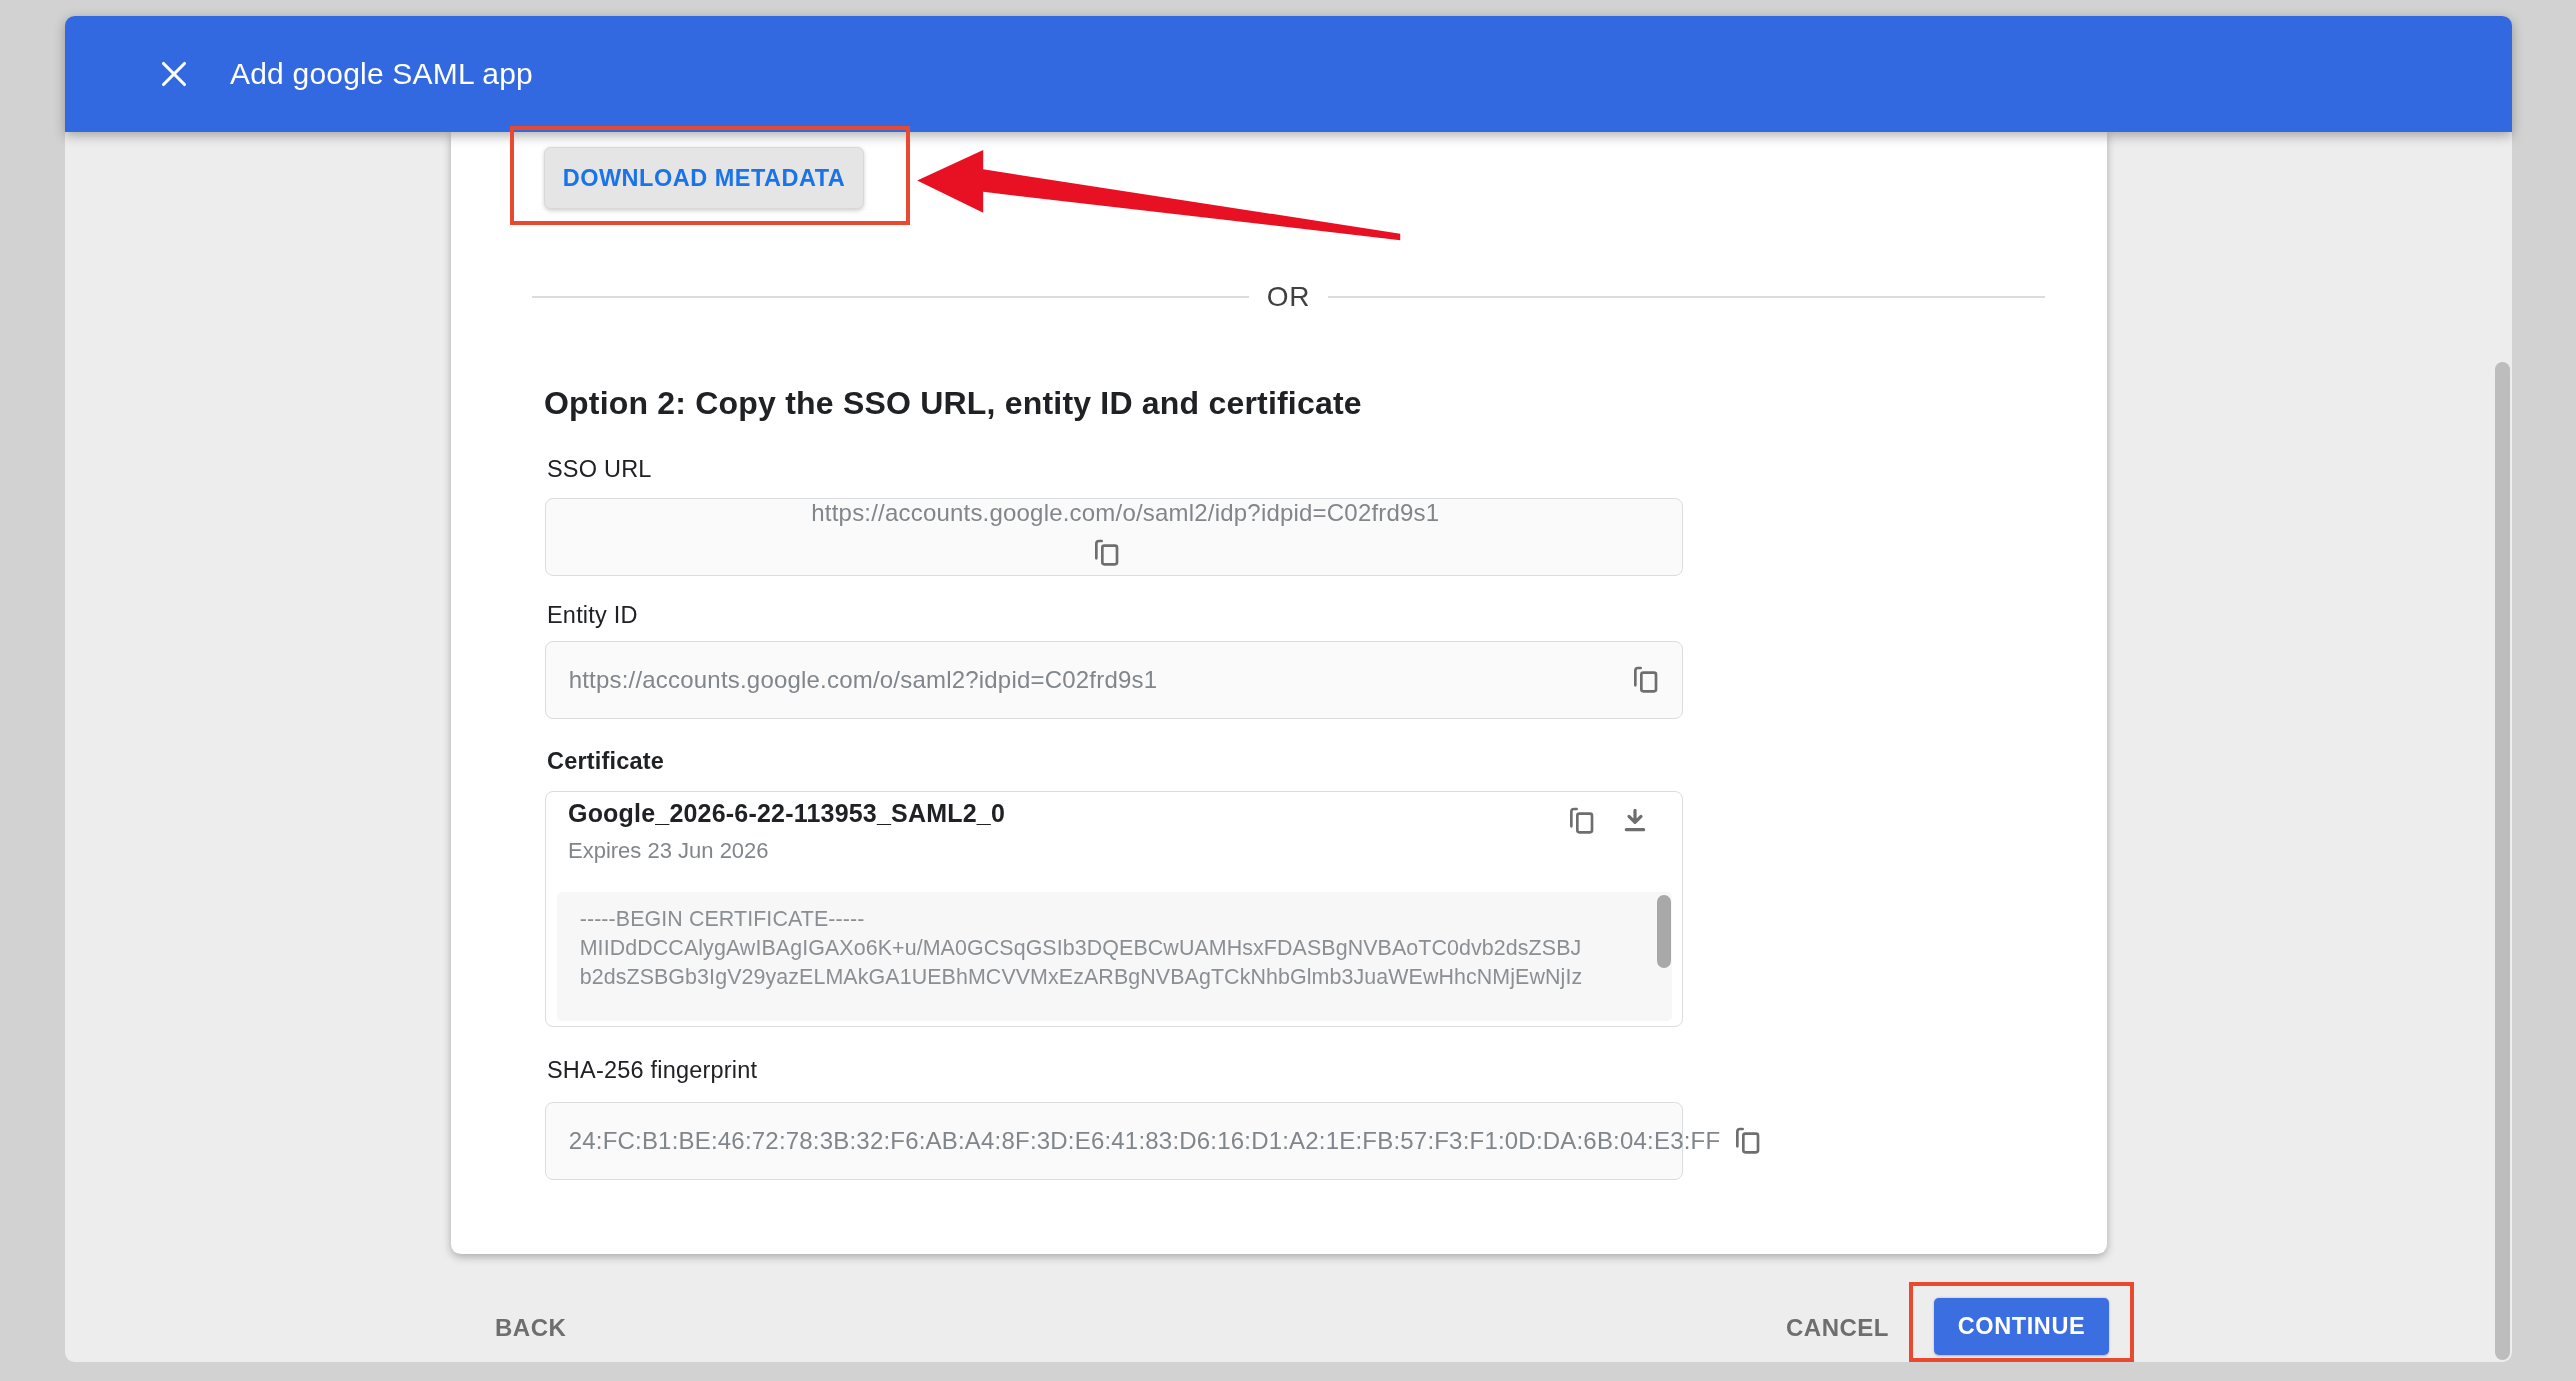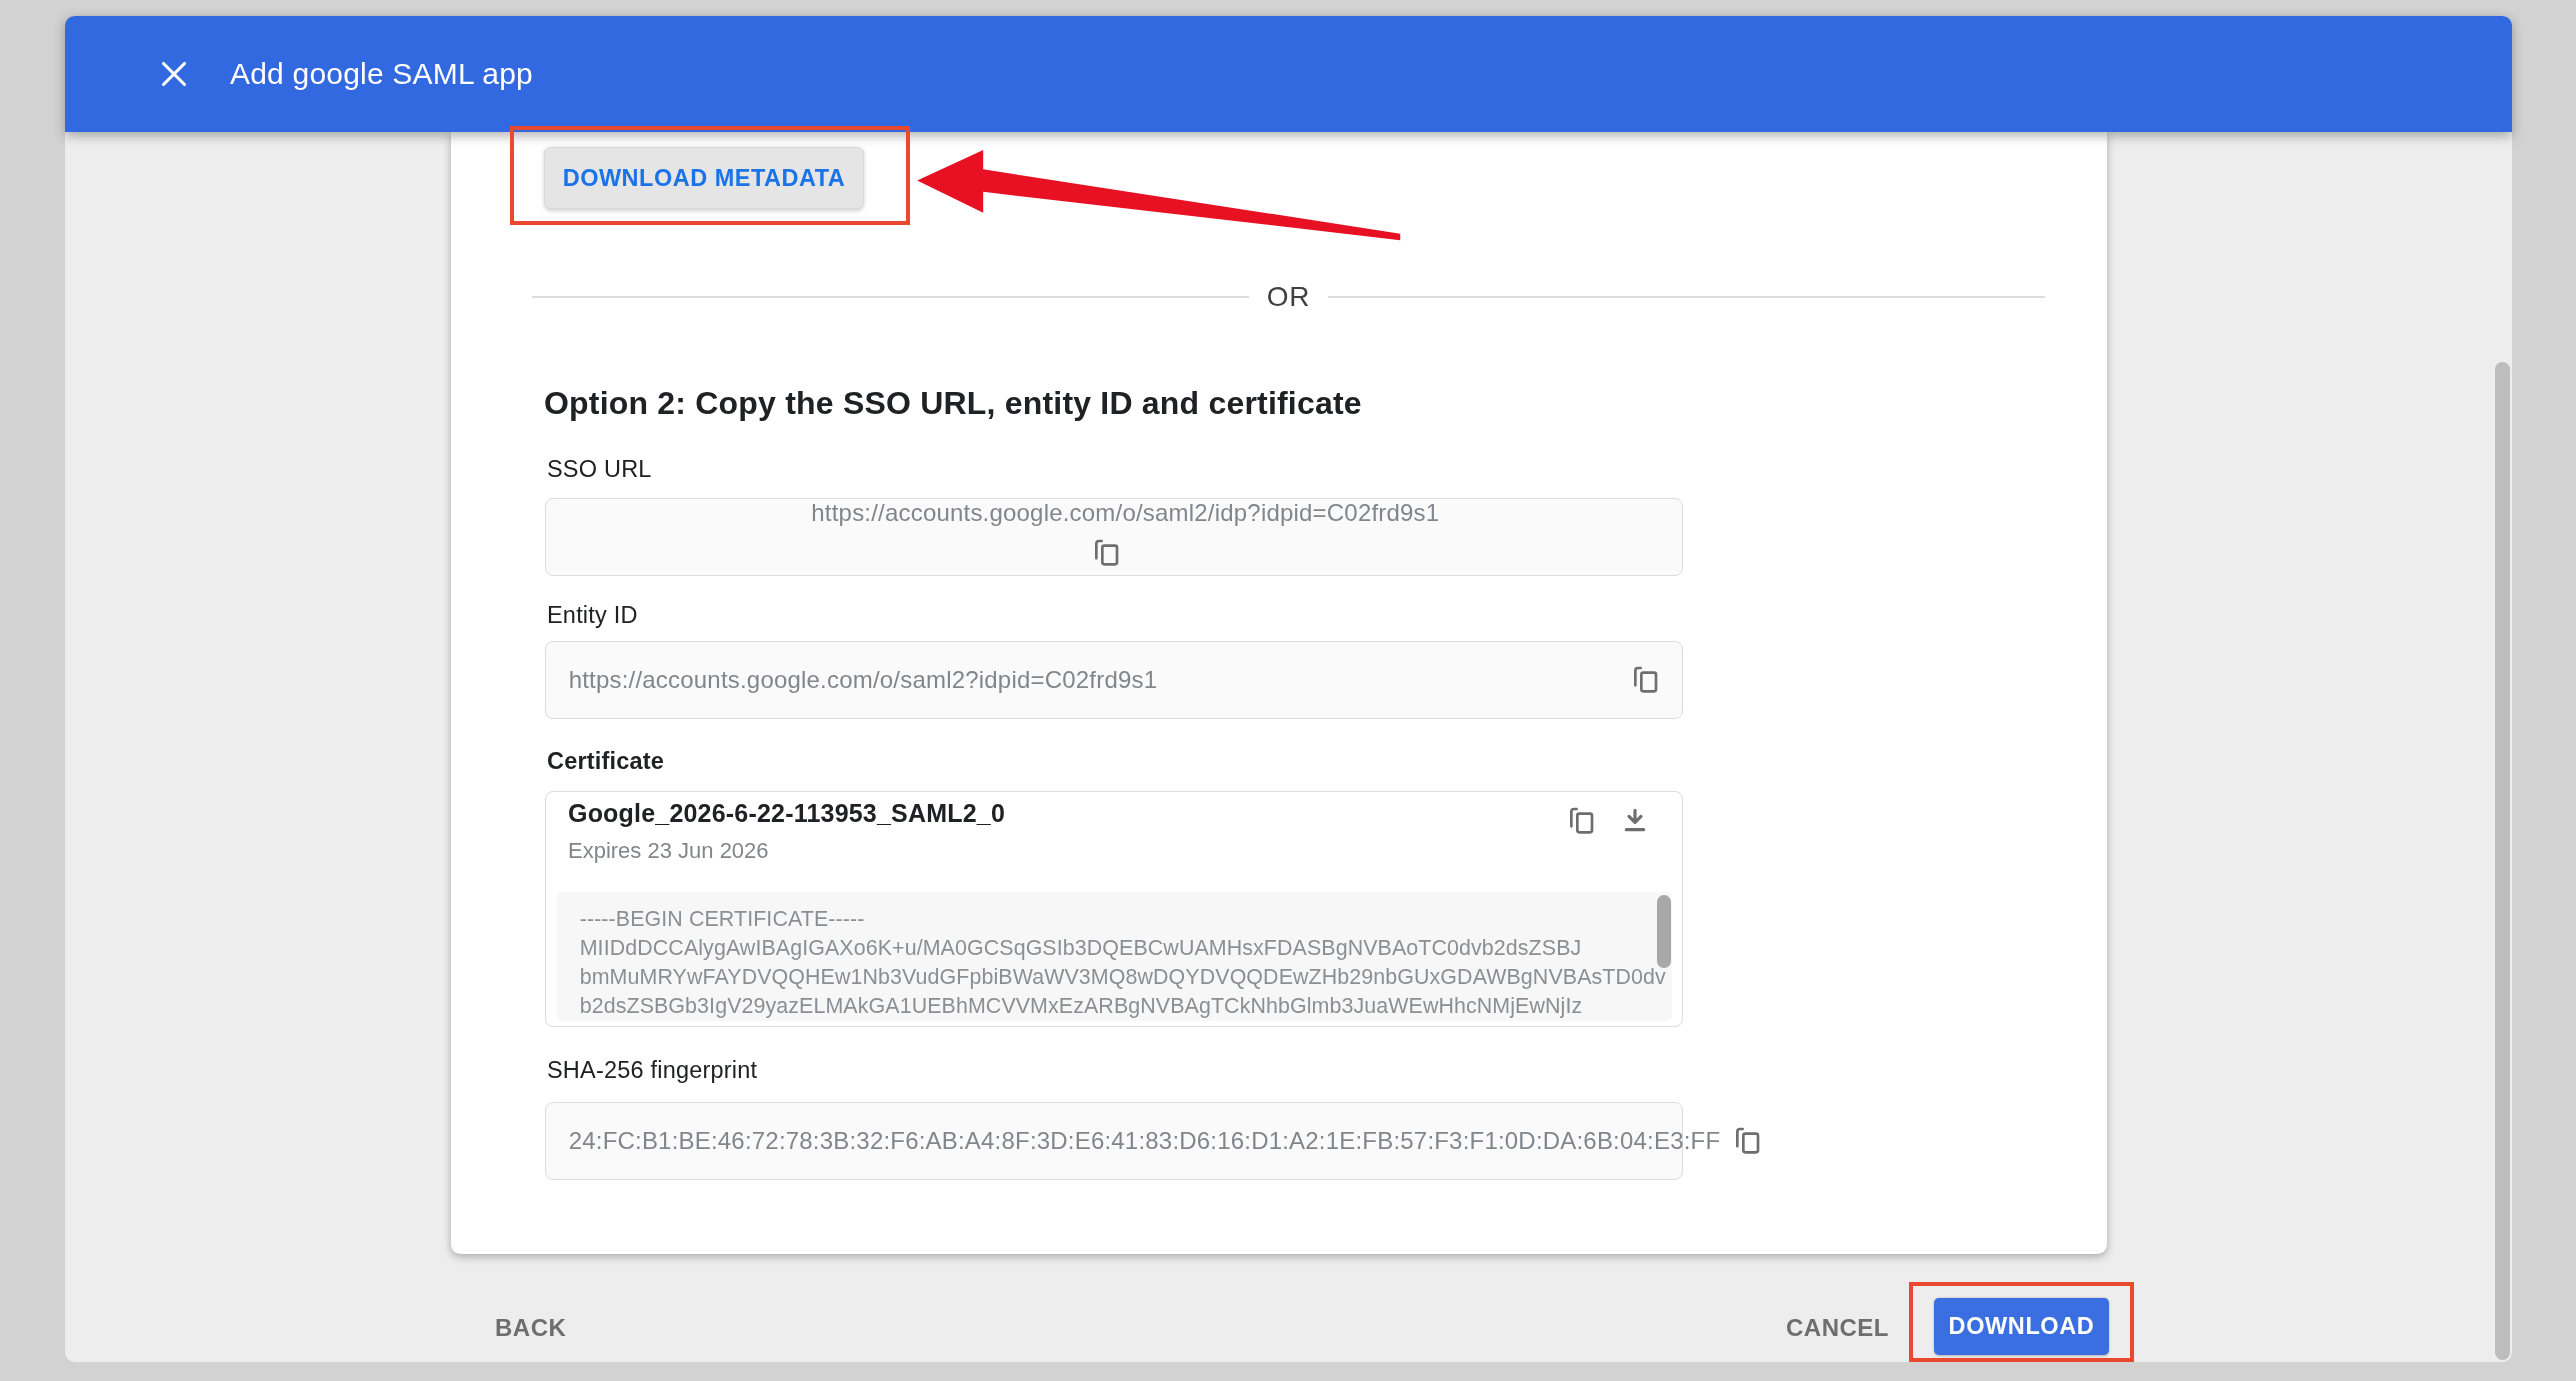--- a/index.html
+++ b/index.html
@@ -219,37 +219,36 @@
         <path d="M12 4 V13 M12 13 L7.5 8.5 M12 13 L16.5 8.5" stroke="#6e6e6e" stroke-width="2.4" fill="none" stroke-linecap="round" stroke-linejoin="round"></path>
         <path d="M5.5 18.5 H18.5" stroke="#6e6e6e" stroke-width="2.4" stroke-linecap="round"></path>
       </svg>
     </span>
   </button>
 </div>
 
 <div class="abs cert-pem">
   <div class="pem-line">-----BEGIN CERTIFICATE-----</div>
   <div class="pem-line">MIIDdDCCAlygAwIBAgIGAXo6K+u/MA0GCSqGSIb3DQEBCwUAMHsxFDASBgNVBAoTC0dvb2dsZSBJ</div>
-  <div class="pem-line">bmMuMRYwFAYDVQQHEw1Nb3VudGFpbiBWaWV3MQ8wDQYDVQQDEwZHb29nbGUxGDAWBgNVBAsTD0dv</div>
   <div class="pem-line">b2dsZSBGb3IgV29yazELMAkGA1UEBhMCVVMxEzARBgNVBAgTCkNhbGlmb3JuaWEwHhcNMjEwNjIz</div>
 </div>
 <div class="abs cert-scroll-thumb"></div>
 
 <div class="abs field-label" style="left:547px; top:1057px;">SHA-256 fingerprint</div>
 <div class="abs field" style="top:1102px;gap:12px;">
   <div class="field-value">24:FC:B1:BE:46:72:78:3B:32:F6:AB:A4:8F:3D:E6:41:83:D6:16:D1:A2:1E:FB:57:F3:F1:0D:DA:6B:04:E3:FF</div>
   <button class="icon-btn">
     <span style="display:flex;">
       <svg width="32" height="32" viewBox="0 0 24 24">
         <path d="M8 3 H6 C4.9 3 4 3.9 4 5 V16" stroke="#6e6e6e" stroke-width="2" fill="none" stroke-linecap="round"></path>
         <rect x="8.5" y="6.5" width="11" height="14" rx="1.5" stroke="#6e6e6e" stroke-width="2" fill="none"></rect>
       </svg>
     </span>
   </button>
 </div>
 
 <button class="abs footer-btn-text back-btn">BACK</button>
 <button class="abs footer-btn-text cancel-btn">CANCEL</button>
 <div class="abs anno-box anno-box-2"></div>
-<button class="abs continue-btn">DOWNLOAD</button>
+<button class="abs continue-btn">CONTINUE</button>
 
 <div class="abs page-scrollbar"></div>
 
 
 </body></html>

